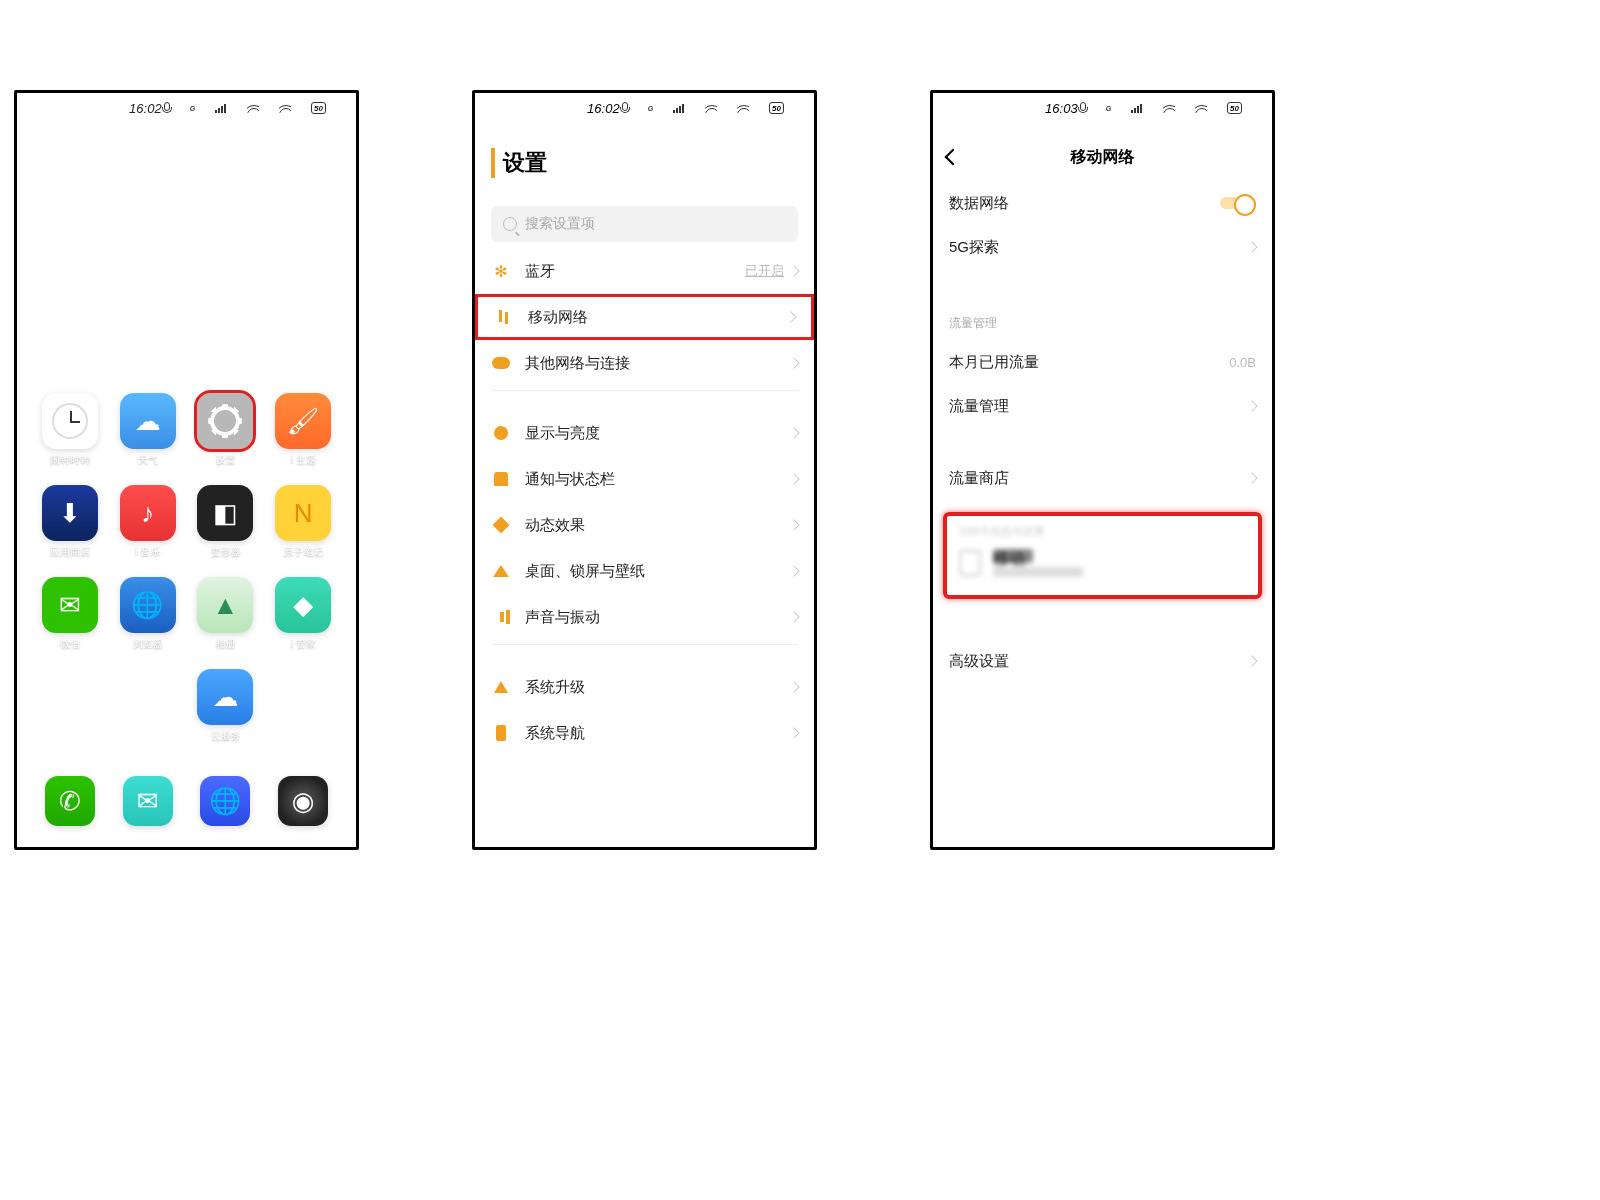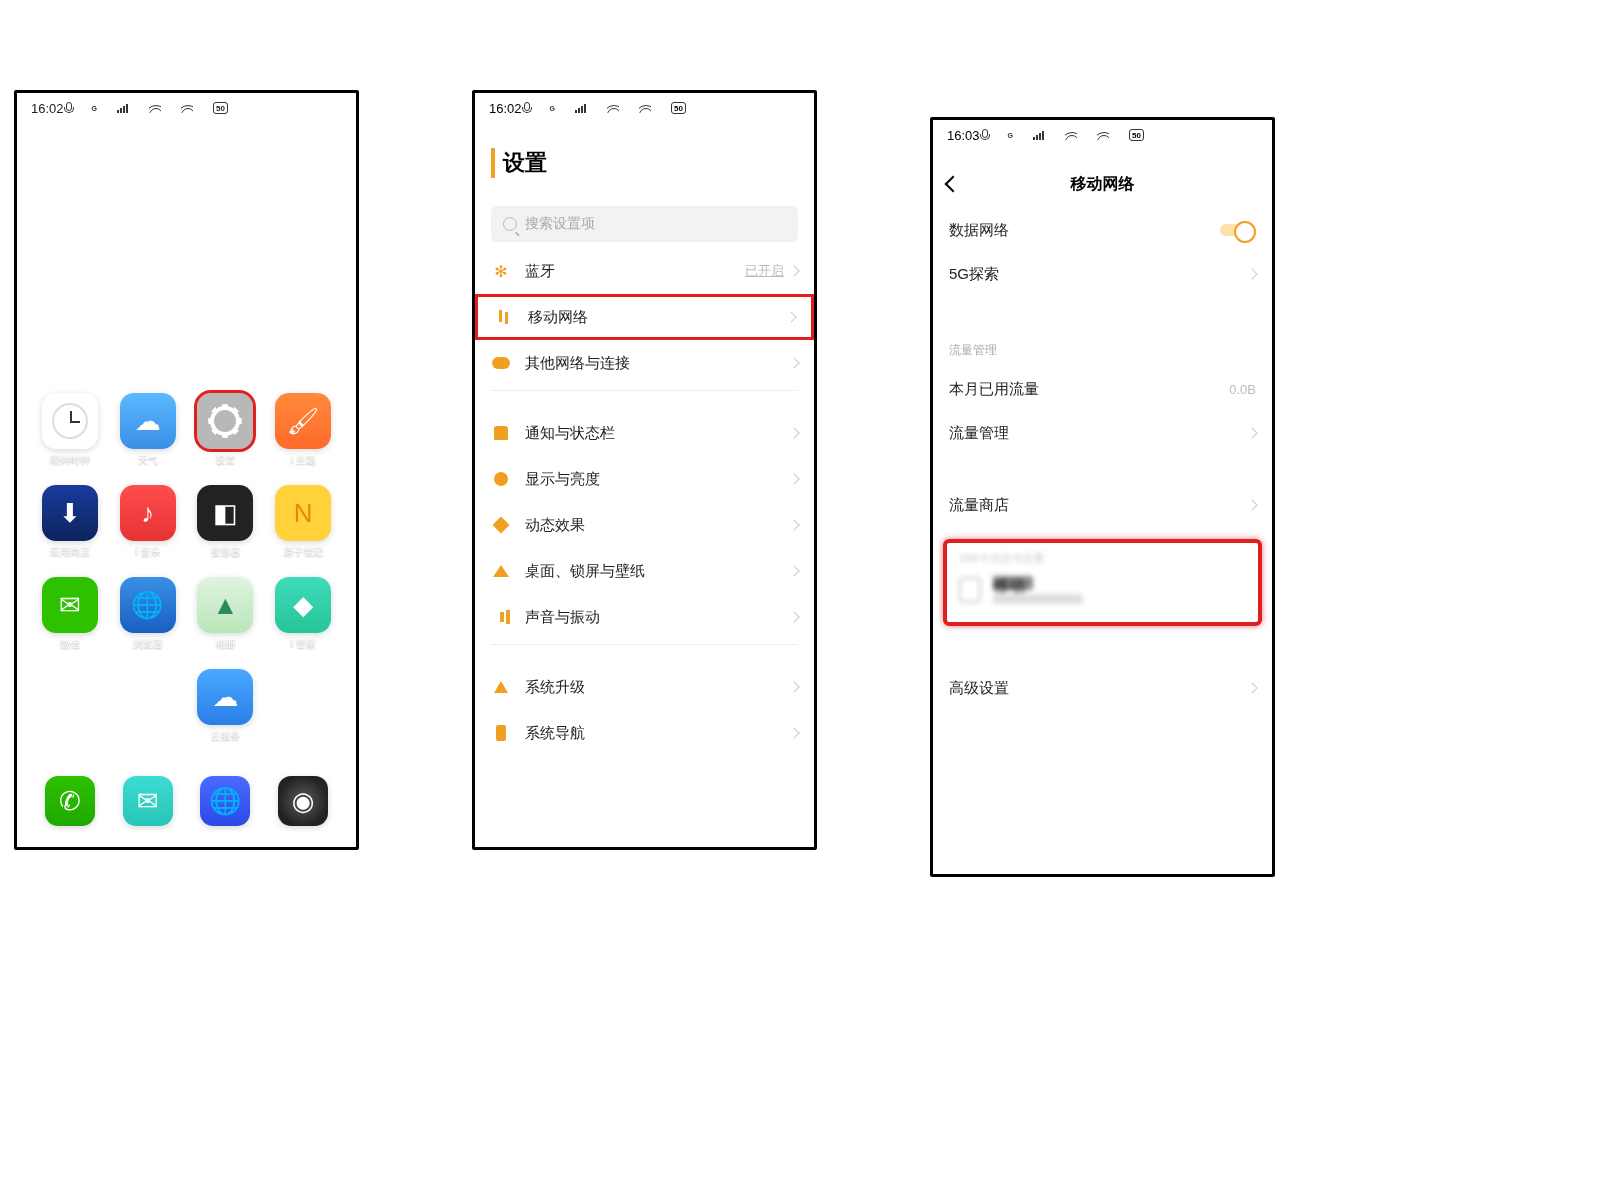--- a/index.html
+++ b/index.html
@@ -19,31 +19,32 @@
     position: absolute;
     width: 345px;
     height: 760px;
     border: 3px solid #000;
     background: #fff;
     overflow: hidden;
     border-radius: 2px;
   }
   .phone1 { left: 14px; top: 90px; }
   .phone2 { left: 472px; top: 90px; }
-  .phone3 { left: 930px; top: 90px; margin-top: 27px; }
+  .phone3 { left: 930px; top: 90px; }
 
   
   .status-bar {
     height: 30px;
     display: flex;
-    justify-content: flex-start;
-    align-items: center;
-    padding: 0 14px;
+    justify-content: flex-end;
+    align-items: center;
+    padding: 0 30px;
     font-size: 13px;
     font-weight: 500;
+    font-style: italic;
   }
   .phone1 .status-bar { color: #222; }
   .status-right {
     display: flex;
     align-items: center;
     gap: 20px;
     font-size: 10px;
   }
   .battery {
     display: inline-flex;
@@ -451,32 +452,32 @@
               <span class="svg-cloud"></span>
             </span>
             <span>其他网络与连接</span>
             <span class="row-right">
               <span class="chev"></span>
             </span>
           </div>
           <div class="sec-divider"></div>
           <div class="settings-row">
             <span class="row-icon ic-o">
+              <span class="svg-sun"></span>
+            </span>
+            <span>显示与亮度</span>
+            <span class="row-right">
+              <span class="chev"></span>
+            </span>
+          </div>
+          <div class="settings-row">
+            <span class="row-icon ic-o">
               <span class="svg-bell"></span>
             </span>
             <span>通知与状态栏</span>
-            <span class="row-right">
-              <span class="chev"></span>
-            </span>
-          </div>
-          <div class="settings-row">
-            <span class="row-icon ic-o">
-              <span class="svg-sun"></span>
-            </span>
-            <span>显示与亮度</span>
             <span class="row-right">
               <span class="chev"></span>
             </span>
           </div>
           <div class="settings-row">
             <span class="row-icon ic-o">
               <span class="svg-diamond"></span>
             </span>
             <span>动态效果</span>
             <span class="row-right">

